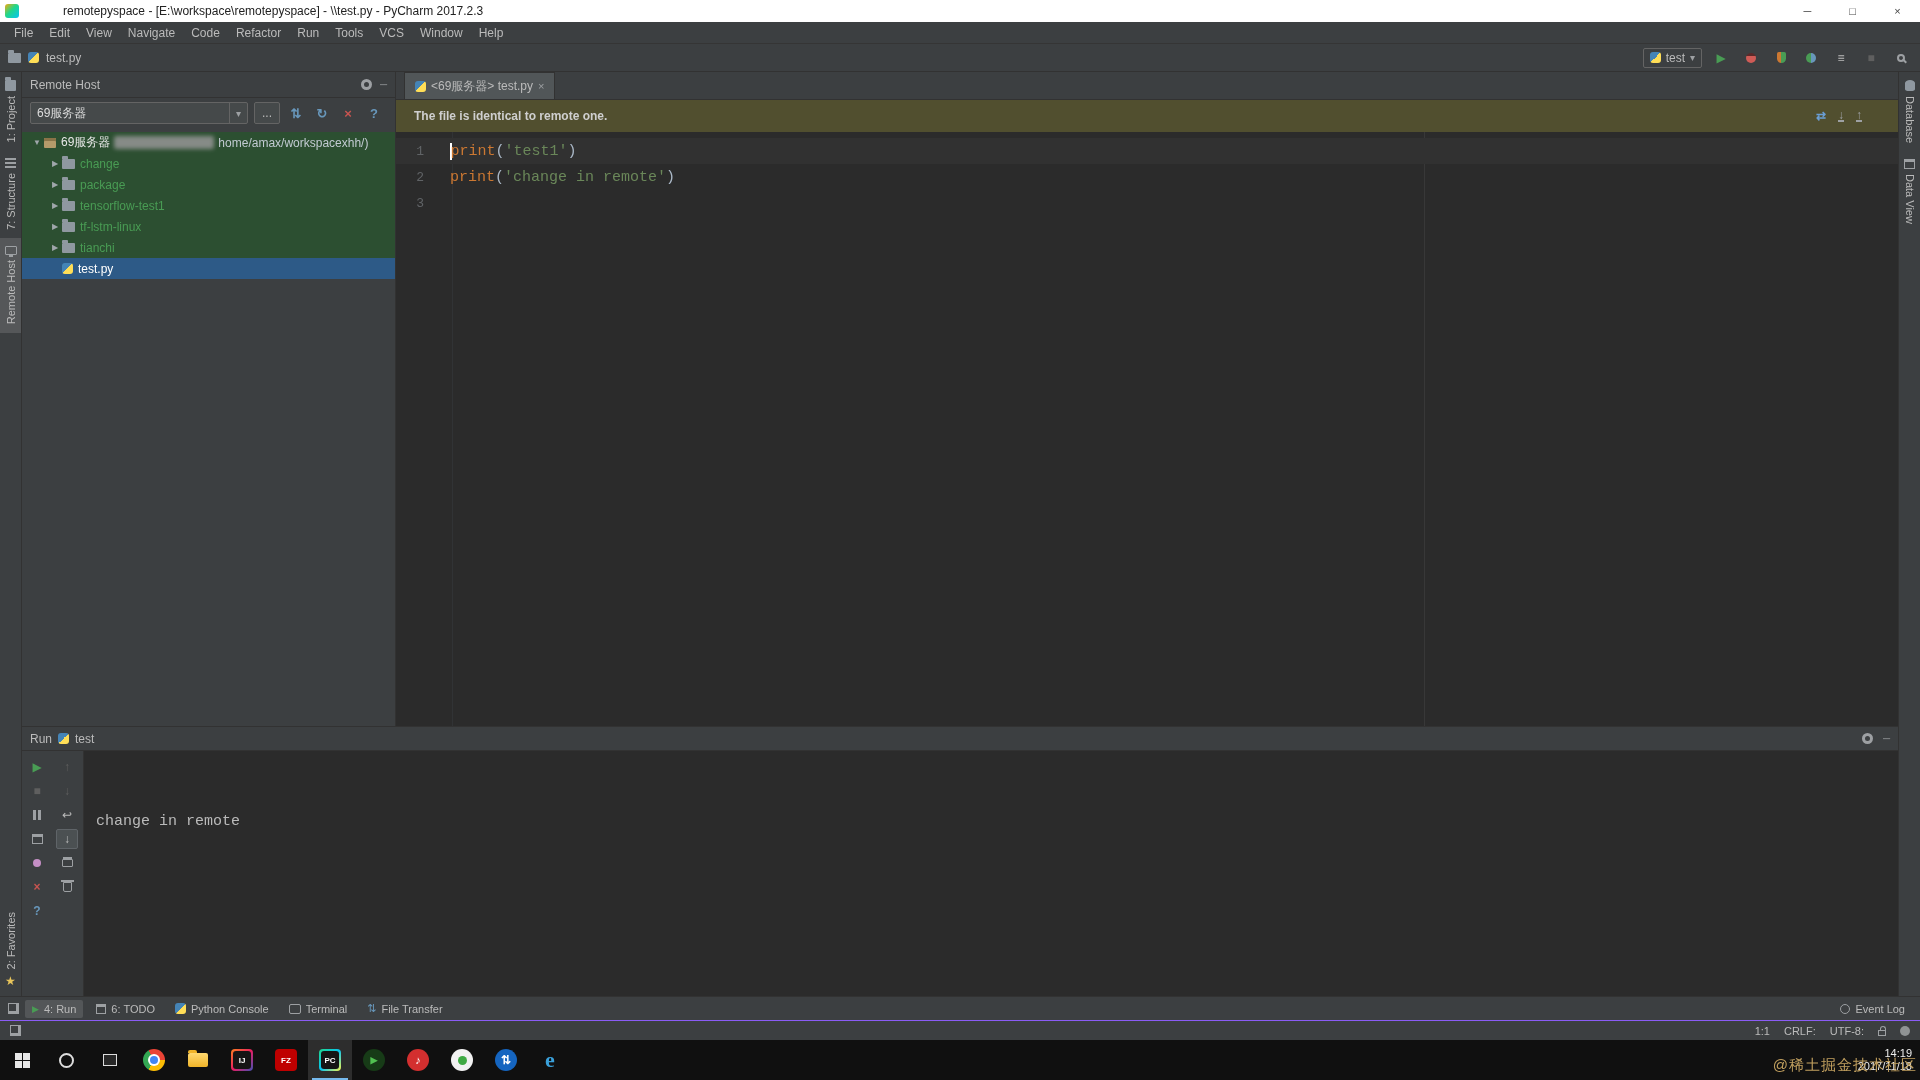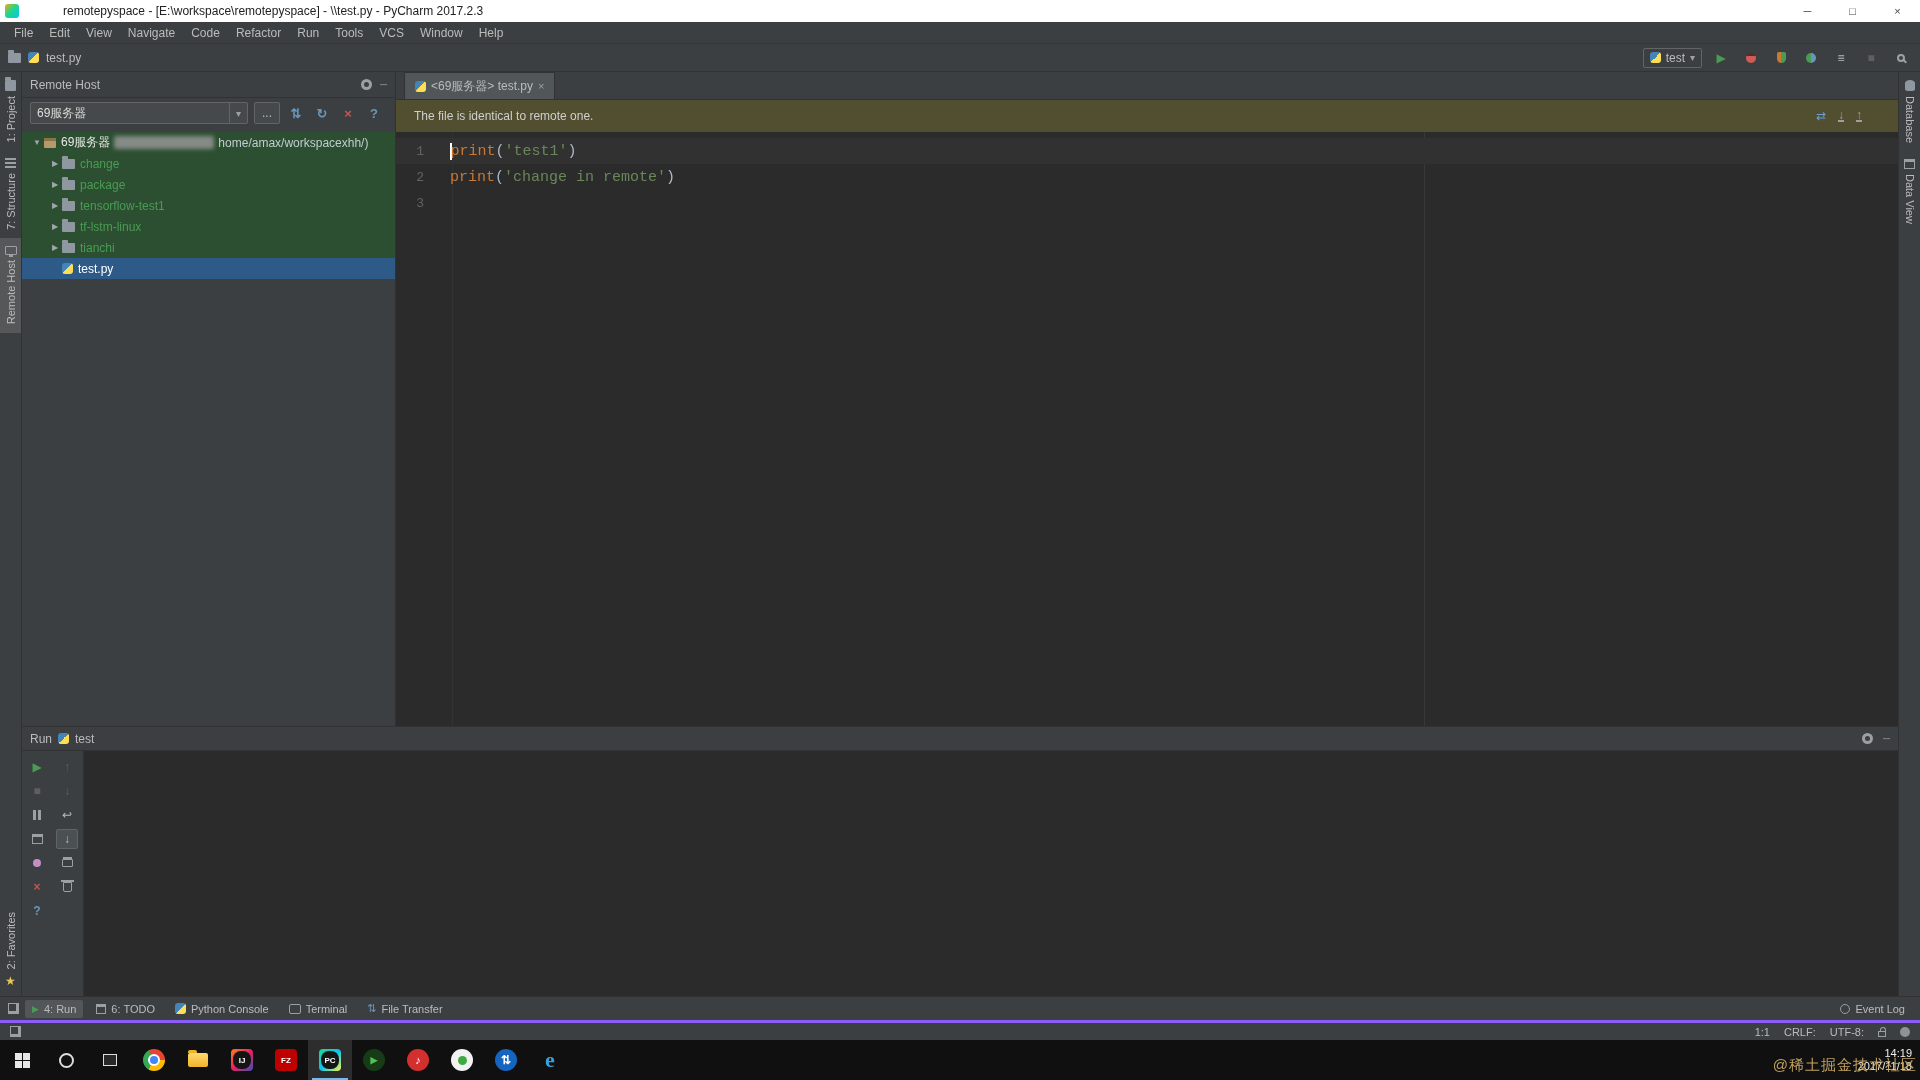--- a/index.html
+++ b/index.html
@@ -91,21 +91,21 @@
   .server-ico { width:12px; height:10px; border-radius:1px; background:#b59a6a; box-shadow:inset 0 3px 0 #8a7348; flex:0 0 auto; }
   .blur-box { display:inline-block; height:13px; background:#969696; opacity:.85; filter:blur(2px); border-radius:2px; margin:0 4px; vertical-align:middle; }
   .blur-tree { width:100px; }
   .blur-console { width:150px; height:15px; }
 
   
   .editor-col { flex:1 1 auto; display:flex; flex-direction:column; min-width:0; background:#2b2b2b; }
   .tabbar { height:28px; background:#3c3f41; border-bottom:1px solid #323232; display:flex; align-items:flex-end; padding-left:8px; flex:0 0 auto; }
   .tab { height:27px; background:#515658; display:flex; align-items:center; gap:5px; padding:0 10px; font-size:12px; color:#bbbbbb; border:1px solid #323232; border-bottom:none; }
   .tab .tab-close { color:#9da0a3; font-size:11px; }
-  .banner { height:32px; background:#514f2f; display:flex; align-items:center; font-size:12px; color:#cfcfcf; padding-left:18px; flex:0 0 auto; }
+  .banner { height:32px; background:#514f2f; display:flex; align-items:center; font-size:12px; color:#cfcfcf; padding-left:18px; flex:0 0 auto;font-weight:bold; }
   .banner-icons { margin-left:auto; margin-right:36px; display:flex; gap:12px; align-items:center; font-size:12px; }
   .bicon { color:#6a9ed4; }
   .bicon.tray { color:#9da0a3; border-bottom:2px solid #9da0a3; line-height:10px; }
   .code-area { flex:1; position:relative; font-family:"Liberation Mono", monospace; font-size:15px; padding-top:6px; }
   .gutter-line { position:absolute; left:56px; top:0; bottom:0; width:1px; background:#313335; }
   .margin-guide { position:absolute; left:1028px; top:0; bottom:0; width:1px; background:#383838; }
   .inspect-ok { position:absolute; top:6px; right:8px; color:#57965c; font-size:13px; }
   .code-line { display:flex; height:26px; align-items:center; position:relative; }
   .code-line.current { background:#313131; }
   .lnum { width:42px; text-align:right; padding-right:14px; color:#606366; font-size:13px; flex:0 0 auto; }
@@ -139,21 +139,21 @@
   .bb-item { display:flex; align-items:center; gap:5px; padding:3px 7px; border-radius:2px; color:#bbbbbb; }
   .bb-item.active { background:rgba(255,255,255,.12); }
   .bb-item .r-ico { color:#499C54; font-size:9px; }
   .todo-ico { width:10px; height:10px; border:1px solid #9da0a3; box-shadow:inset 0 3px 0 -1px #9da0a3; }
   .term-ico { width:12px; height:10px; border:1px solid #9da0a3; border-radius:2px; }
   .transfer-ico { color:#6897bb; font-size:11px; }
   .bb-right { margin-left:auto; display:flex; align-items:center; gap:5px; }
   .balloon-ico { width:10px; height:10px; border:1px solid #9da0a3; border-radius:50%; }
 
   
-  .statusbar { height:20px; background:#3c3f41; border-top:3px solid #8b5cf6; display:flex; align-items:center; font-size:11px; padding:0 10px; flex:0 0 auto; }
+  .statusbar { height:20px; background:#3c3f41; border-top:1px solid #8b5cf6; display:flex; align-items:center; font-size:11px; padding:0 10px; flex:0 0 auto; }
   .sb-right { margin-left:auto; display:flex; align-items:center; gap:14px; }
   .lock-ico { width:8px; height:6px; border:1px solid #9da0a3; position:relative; margin-top:4px; }
   .lock-ico::before { content:''; position:absolute; top:-5px; left:1px; width:4px; height:4px; border:1px solid #9da0a3; border-bottom:none; border-radius:3px 3px 0 0; }
   .hector-ico { width:10px; height:10px; border-radius:50%; background:#8f9394; }
 
   
   .taskbar { height:40px; background:#101010; display:flex; align-items:center; flex:0 0 auto; position:relative; }
   .tb-btn { width:44px; height:40px; display:flex; align-items:center; justify-content:center; position:relative; }
   .tb-btn.active-app { background:rgba(255,255,255,.12); }
   .tb-btn.active-app::after { content:''; position:absolute; left:4px; right:4px; bottom:0; height:2px; background:#76b9ed; }
@@ -166,21 +166,21 @@
   .cortana-ring { width:15px; height:15px; border:2px solid #dddddd; border-radius:50%; }
   .taskview-ico { width:14px; height:12px; border:1px solid #dddddd; position:relative; background:rgba(255,255,255,.1); }
   .chrome-ico { width:22px; height:22px; border-radius:50%; display:flex; align-items:center; justify-content:center;
       background:conic-gradient(from -30deg,#ea4335 0 120deg,#fbbc05 120deg 240deg,#34a853 240deg 360deg); }
   .chrome-mid { width:12px; height:12px; border-radius:50%; background:#ffffff; display:flex; align-items:center; justify-content:center; }
   .chrome-dot { width:8px; height:8px; border-radius:50%; background:#4285f4; }
   .explorer-ico { width:20px; height:14px; background:linear-gradient(#ffd970,#f0b429); border-radius:2px; position:relative; }
   .explorer-ico::before { content:''; position:absolute; top:-3px; left:0; width:9px; height:3px; background:#f0b429; border-radius:2px 2px 0 0; }
   .sq-app { width:22px; height:22px; border-radius:4px; display:flex; align-items:center; justify-content:center; font-size:8px; font-weight:bold; color:#ffffff; }
   .idea-wrap { background:linear-gradient(135deg,#fc801d,#e91e63,#3f51b5); padding:2px; }
-  .idea-core { width:18px; height:18px; background:#151515; display:flex; align-items:center; justify-content:center; border-radius:8px; }
+  .idea-core { width:18px; height:18px; background:#151515; display:flex; align-items:center; justify-content:center; border-radius:3px; }
   .pc-wrap { background:linear-gradient(135deg,#21d789,#07c3f2,#fcf84a); padding:2px; }
   .fz-app { background:#bf0000; }
   .circle-app { width:22px; height:22px; border-radius:50%; display:flex; align-items:center; justify-content:center; font-size:11px; }
   .app-green { background:#173b17; color:#51c151; font-size:9px; font-weight:bold; }
   .app-red { background:#d32f2f; color:#ffffff; }
   .app-white { background:#f2f2f2; }
   .app-white .dot { width:9px; height:9px; border-radius:50%; background:#3faa44; }
   .app-blue { background:#1565c0; color:#ffffff; font-weight:bold; font-size:12px; }
   .edge-glyph { color:#3aa0da; font-size:22px; font-weight:bold; font-family:"Liberation Serif", serif; }
   .tb-clock { margin-left:auto; text-align:right; color:#eeeeee; font-size:11px; line-height:13px; padding-right:8px; }
@@ -434,20 +434,21 @@
                 </button>
               <button class="rt-btn">
                   <span class="print-ico"></span>
                 </button>
               <button class="rt-btn">
                   <span class="trash-ico"></span>
                 </button>
             </div>
           </div>
           <div class="console">
+            <div>change in remote</div>
             <div></div>
             
           </div>
         </div>
       </div>
     </div>
 
     <div class="stripe right">
       <div class="stripe-btn">
         <span class="db-ico"></span>

